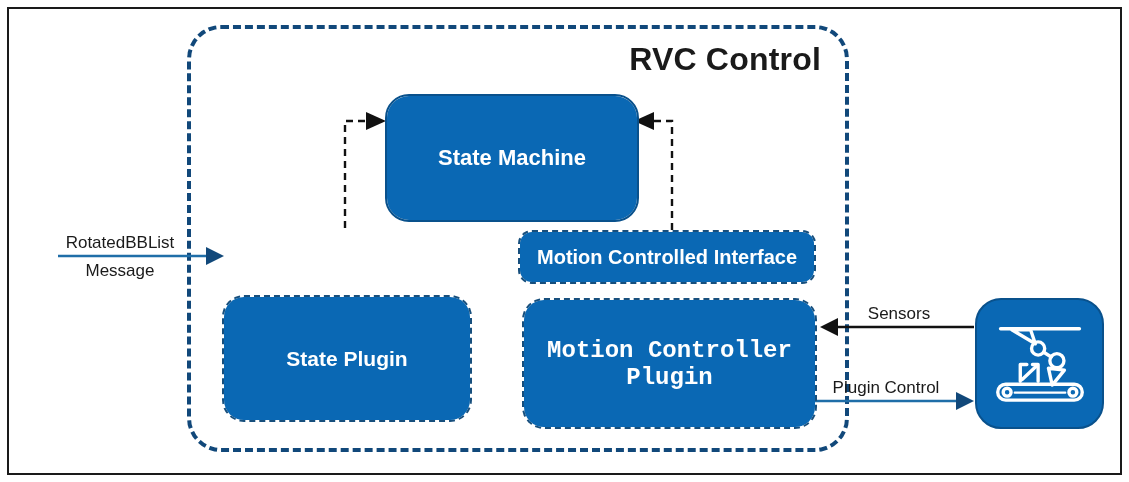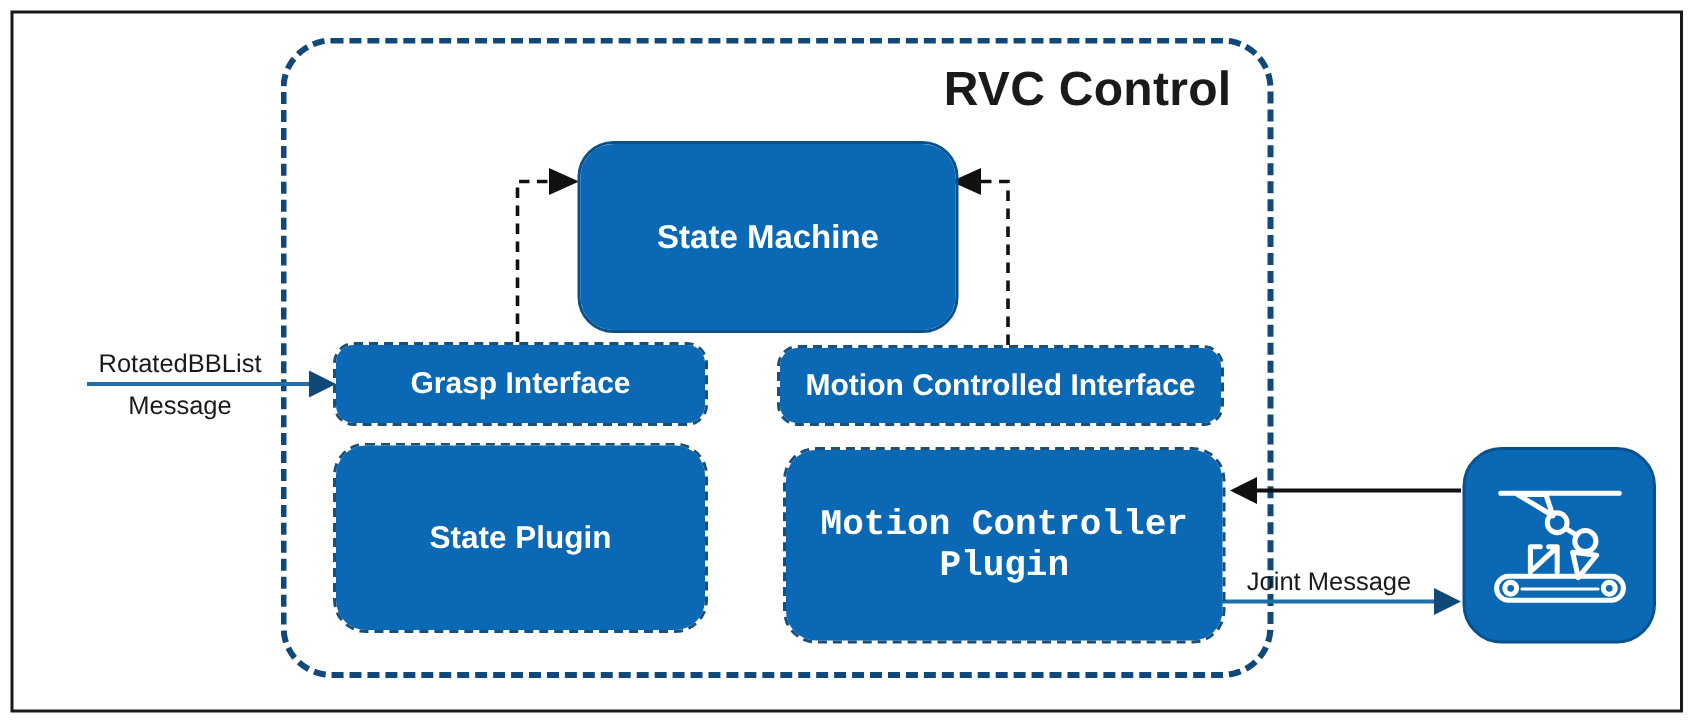--- a/index.html
+++ b/index.html
@@ -83,23 +83,20 @@
     <g>
       <line class="wire-blue" x1="814" y1="401" x2="956" y2="401"></line>
       <polygon class="head-navy" points="956,392 974,401 956,410"></polygon>
     </g>
   </svg>
 
   <div class="node solid sm">
     <span>State Machine</span>
   </div>
 
-  <div class="node dashed gi">
-    <span>Grasp Interface</span>
-  </div>
 
   <div class="node dashed mci">
     <span>Motion Controlled Interface</span>
   </div>
 
   <div class="node dashed gp">
     <span>State Plugin</span>
   </div>
 
   <div class="node dashed mcp">
@@ -118,15 +115,16 @@
       <line class="stk" x1="36" y1="74" x2="51" y2="60"></line>
       <rect class="stk" x="10" y="79" width="90" height="17" rx="8.5"></rect>
       <circle class="stk" cx="20" cy="87.5" r="4.2"></circle>
       <circle class="stk" cx="90" cy="87.5" r="4.2"></circle>
       <line class="stk" x1="28" y1="88" x2="82" y2="88" style="stroke-width:2.2"></line>
     </svg>
   </div>
 
   <div class="lbl l-rbb1">RotatedBBList</div>
   <div class="lbl l-rbb2">Message</div>
-  <div class="lbl l-joint">Joint Message</div>
+  <div class="lbl l-sensors">Sensors</div>
+  <div class="lbl l-joint">Plugin Control</div>
 
 </div>
 
 </body></html>

